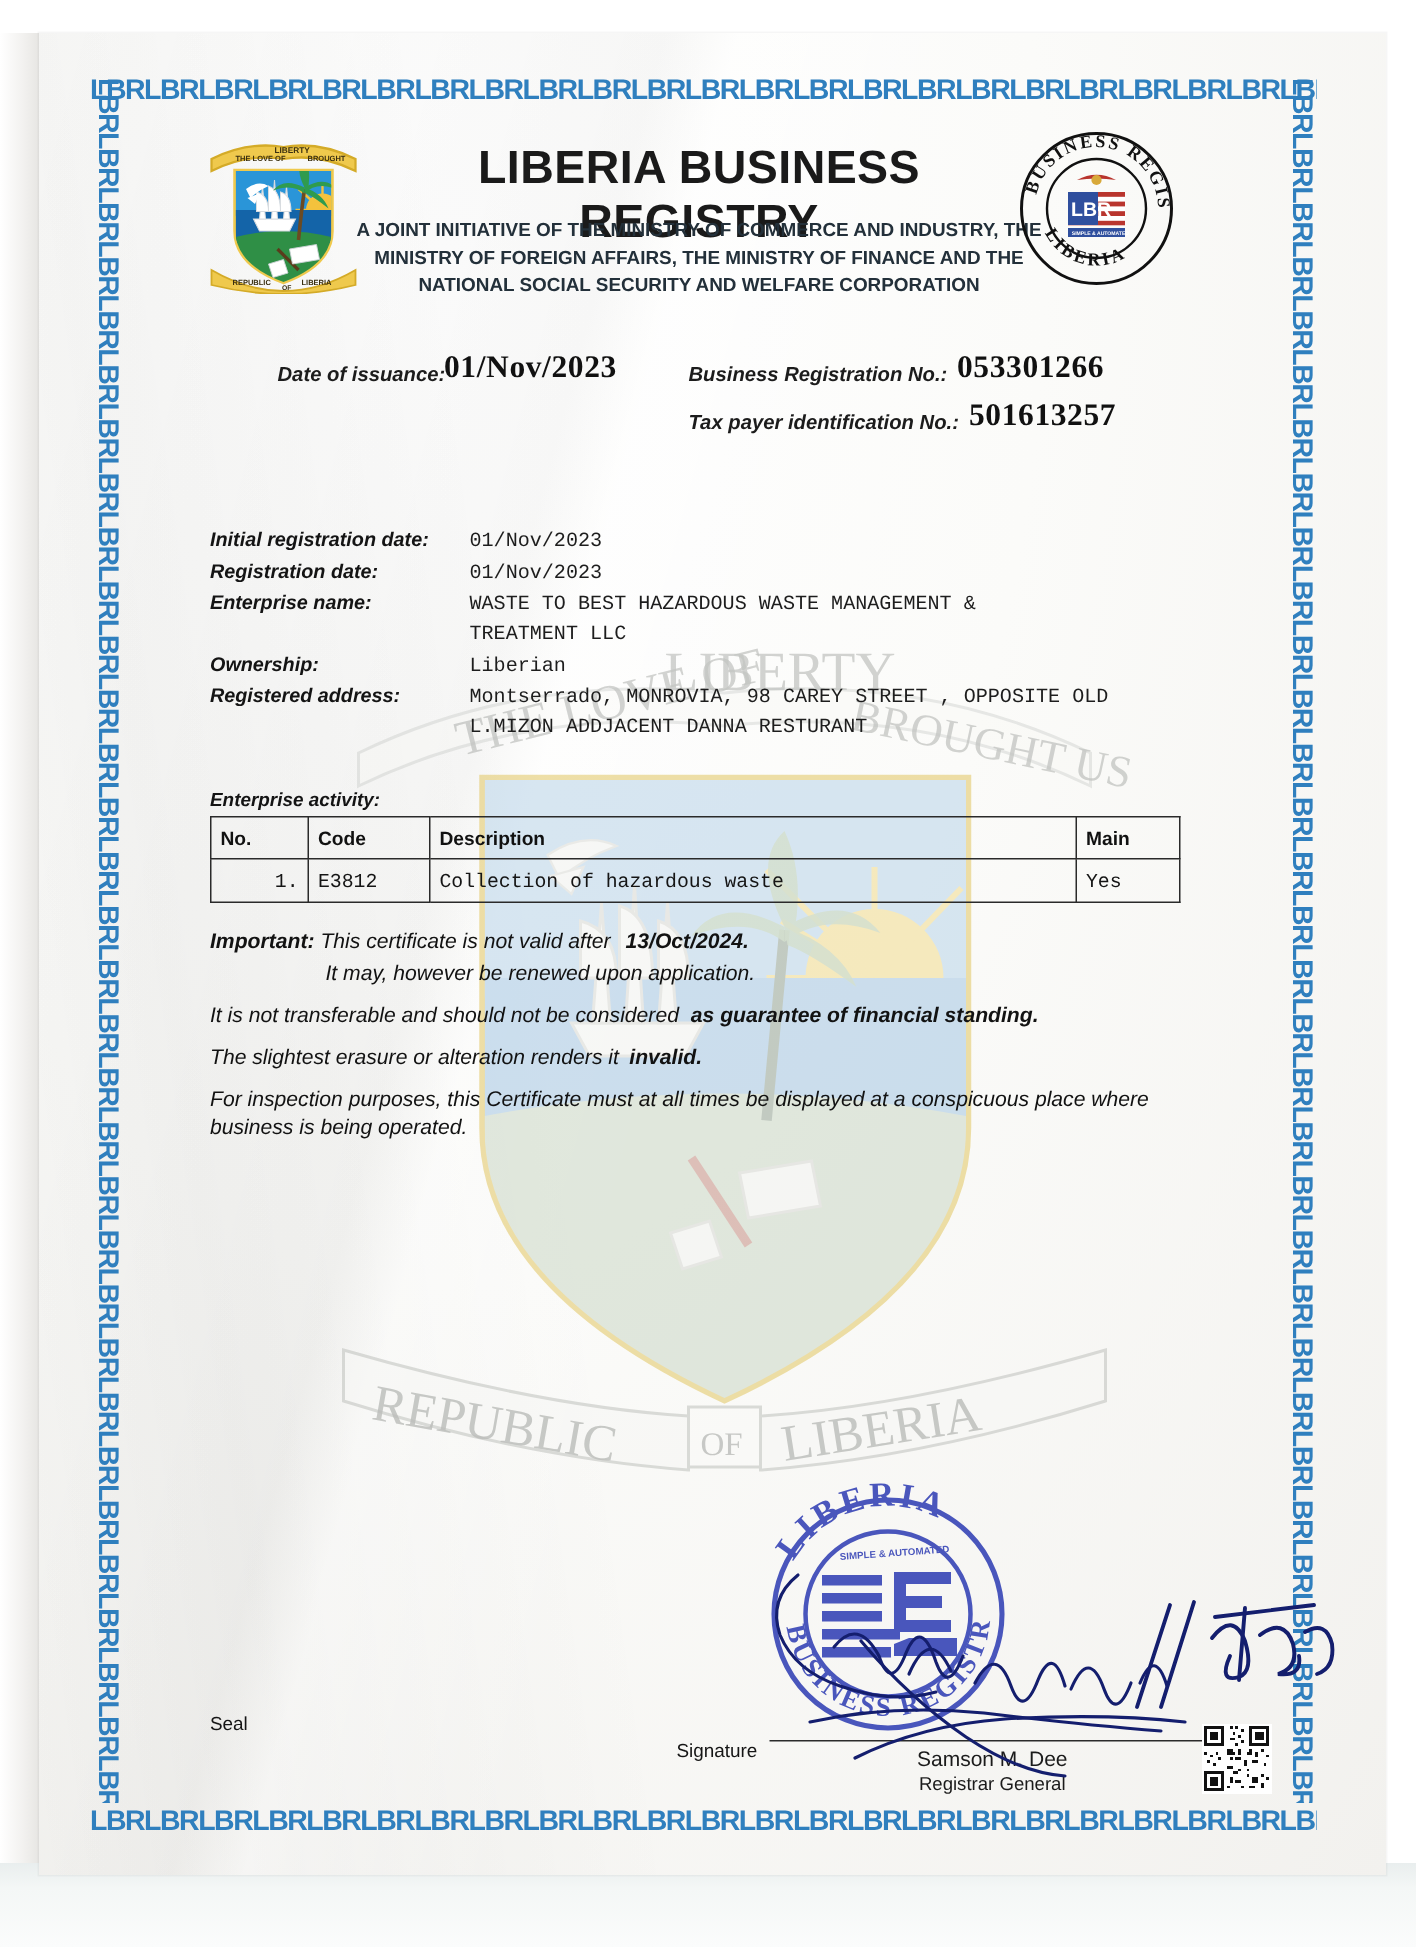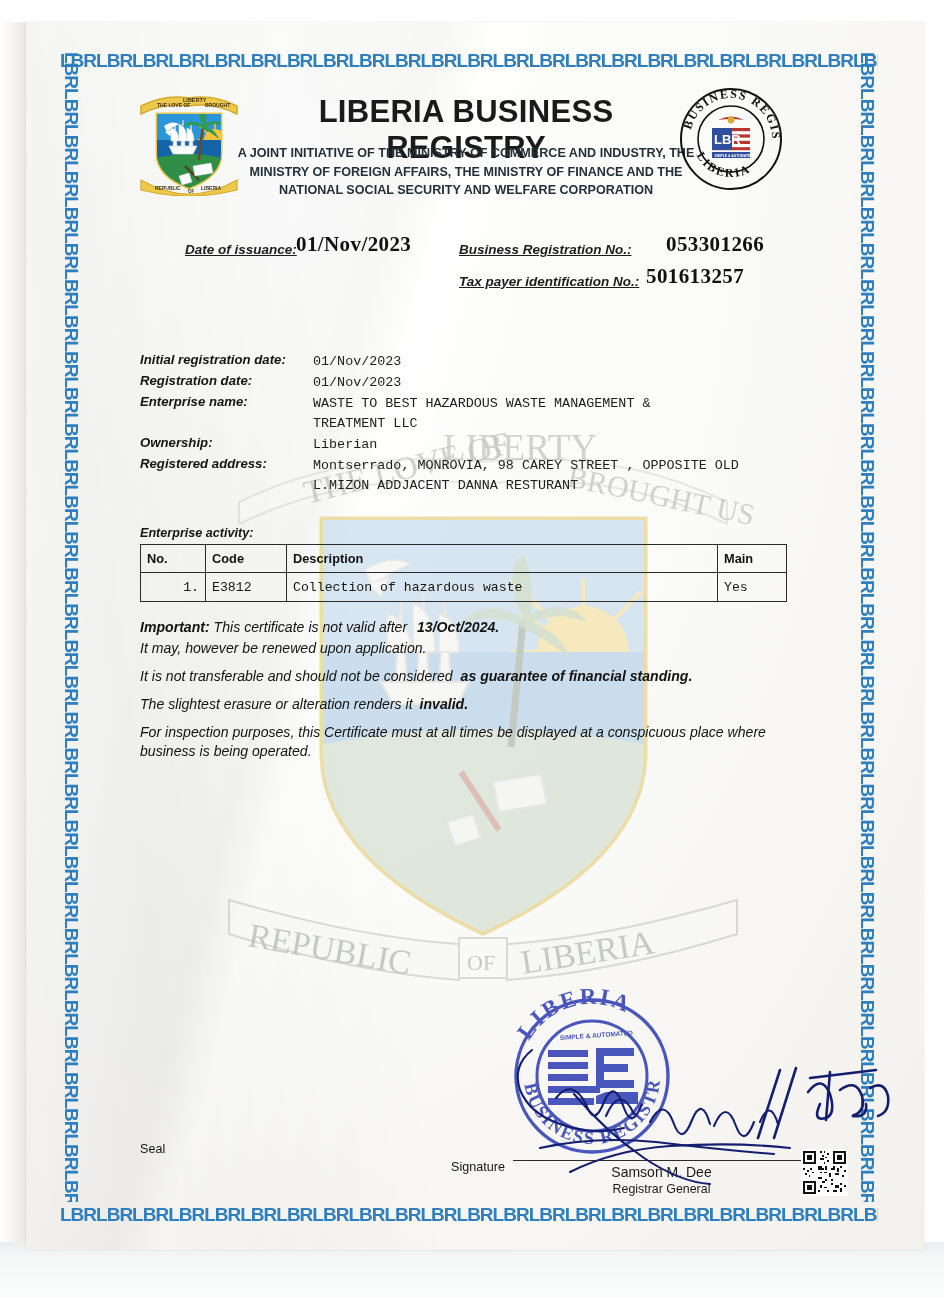--- a/index.html
+++ b/index.html
@@ -133,33 +133,32 @@
   }
 
   
   #issuance-block { position: absolute; left: 0; top: 208px; width: 898px; }
   .lbl-italic {
     font-family: "Liberation Sans", sans-serif;
     font-style: italic;
     font-weight: 700;
     font-size: 13.5px;
     color: #1c1c1c;
-    text-decoration: underline;
   }
   .val-mono-big {
     font-family: "Liberation Serif", serif;
     font-weight: 700;
     font-size: 21px;
     letter-spacing: 0.4px;
     color: #111;
   }
   #date-issuance-label { position: absolute; left: 159px; top: 12px; }
   #date-issuance-value { position: absolute; left: 270px; top: 2px; }
   #brn-label { position: absolute; left: 433px; top: 12px; }
-  #brn-value { position: absolute; left: 640px; top: 2px; }
+  #brn-value { position: absolute; left: 612px; top: 2px; }
   #tin-label { position: absolute; left: 433px; top: 44px; }
   #tin-value { position: absolute; left: 620px; top: 34px; }
 
   
   #certificate-title {
     position: absolute; left: 0; top: 292px; width: 898px;
     text-align: center;
     font-family: "Liberation Serif", serif;
     font-weight: 700;
     font-size: 20.5px;
@@ -223,21 +222,21 @@
 
   
   #notes {
     position: absolute; left: 114px; top: 596px; width: 680px;
     font-style: italic;
     font-size: 14.1px;
     color: #121212;
   }
   .note-line { margin-bottom: 9px; line-height: 19px; }
   .note-strong { font-weight: 700; font-style: italic; }
-  #note-renew { margin-top: -7px; }
+  #note-renew { margin-left: 77px; margin-top: -7px; }
 
   
   #footer { position: absolute; left: 0; top: 1090px; width: 898px; }
   #seal-label { position: absolute; left: 114px; top: 30px; font-size: 12.6px; color: #151515; }
   #signature-label { position: absolute; left: 425px; top: 30px; font-size: 12.6px; color: #151515; margin-top: 18px; }
   #signature-line {
     position: absolute; left: 487px; top: 48px;
     width: 297px; height: 0;
     border-top: 1.4px solid #2b2b2b;
   }

